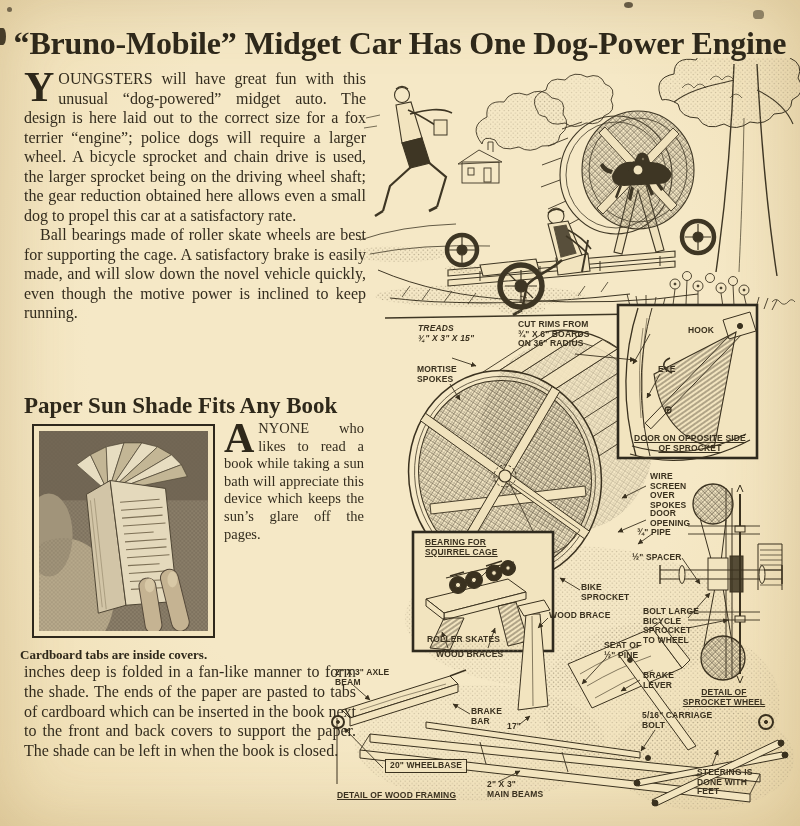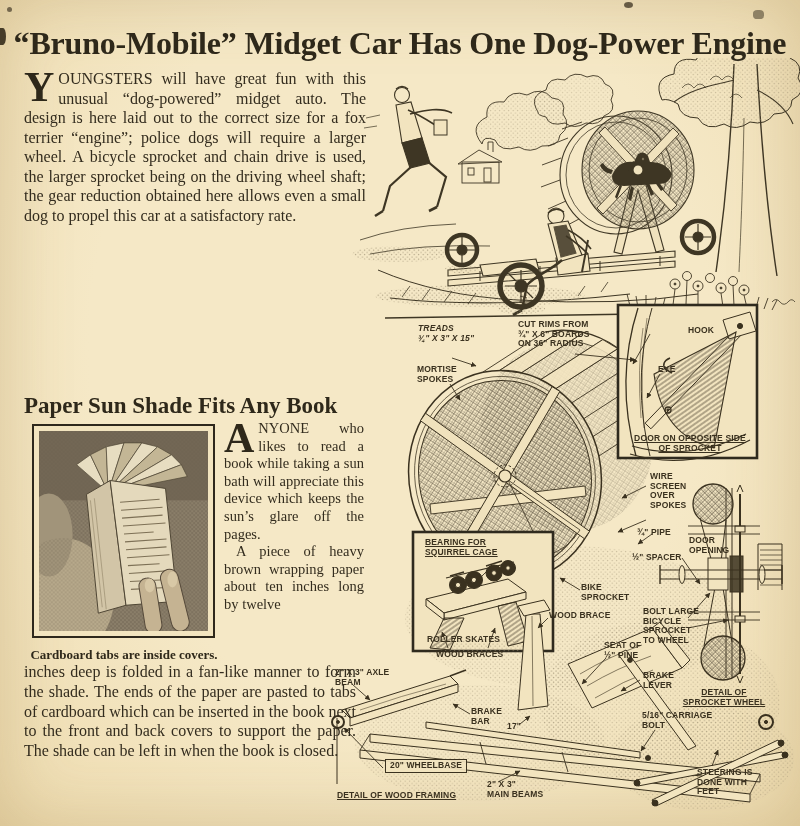--- a/index.html
+++ b/index.html
@@ -31,21 +31,21 @@
   .h2{
     position:absolute;left:24px;top:393px;width:342px;
     font-size:23px;font-weight:bold;color:#2e281a;z-index:4;
   }
   .photo-frame{
     position:absolute;left:32px;top:424px;width:183px;height:214px;
     border:2px solid #2e281c;background:#f2e4bf;padding:5px;box-sizing:border-box;z-index:4;
   }
   .photo-frame svg{display:block;width:100%;height:100%;}
   .caption{
-    position:absolute;left:20px;top:647px;width:208px;text-align:center;
+    position:absolute;left:20px;top:647px;width:208px;
     font-size:13px;font-weight:bold;color:#2e281a;z-index:4;
   }
   .narrowcol{left:224px;top:420px;width:140px;font-size:14.5px;line-height:17.6px;}
   .narrowcol p.indented{text-indent:12px;}
   .widepara{left:24px;top:662px;width:332px;font-size:16px;line-height:19.8px;}
   .artsvg{position:absolute;left:330px;top:58px;width:470px;height:768px;z-index:3;pointer-events:none;}
   .dl{
     position:absolute;z-index:6;
     font-family:"Liberation Sans", sans-serif;
     font-size:8.5px;line-height:9.6px;font-weight:bold;
@@ -62,20 +62,21 @@
 
 <div class="smudge" style="left:0;top:28px;width:6px;height:17px;border-radius:0 60% 60% 0;"></div>
 <div class="smudge" style="left:7px;top:7px;width:5px;height:5px;border-radius:50%;opacity:.7;"></div>
 <div class="smudge" style="left:624px;top:2px;width:9px;height:6px;border-radius:50%;opacity:.8;"></div>
 <div class="smudge" style="left:753px;top:10px;width:11px;height:9px;border-radius:40%;opacity:.55;"></div>
 
 <div class="title">“Bruno-Mobile” Midget Car Has One Dog-Power Engine</div>
 
 <div class="textblock maincol">
   <p><span class="dropcap">Y</span><span>OUNGSTERS will have great fun with this unusual “dog-powered” midget auto. The design is here laid out to the correct size for a fox terrier “engine”; police dogs will require a larger wheel. A bicycle sprocket and chain drive is used, the larger sprocket being on the driving wheel shaft; the gear reduction obtained here allows even a small dog to propel this car at a satisfactory rate.</span></p>
+  <p class="indented">Ball bearings made of roller skate wheels are best for supporting the cage. A satisfactory brake is easily made, and will slow down the novel vehicle quickly, even though the motive power is inclined to keep running.</p>
 </div>
 
 <div class="h2">Paper Sun Shade Fits Any Book</div>
 
 <div class="photo-frame">
   <svg viewBox="0 0 171 202" preserveAspectRatio="none">
     <defs>
       <pattern id="pdots" width="4" height="4" patternUnits="userSpaceOnUse">
         <circle cx="1" cy="1" r="0.7" fill="#4c4233"></circle>
           <circle cx="3" cy="3" r="0.7" fill="#4c4233"></circle>
@@ -110,21 +111,20 @@
       <ellipse cx="112" cy="156" rx="5" ry="7" fill="#d8c8a6" stroke="none"></ellipse>
       <ellipse cx="135" cy="150" rx="5" ry="8" fill="#d8c8a6" stroke="none"></ellipse>
     </g>
   </svg>
 </div>
 
 <div class="caption">Cardboard tabs are inside covers.</div>
 
 <div class="textblock narrowcol">
   <p><span class="dropcap">A</span><span>NYONE who likes to read a book while taking a sun bath will appreciate this device which keeps the sun’s glare off the pages.</span></p>
-  <p class="indented">A piece of heavy brown wrapping paper about ten inches long by twelve</p>
 </div>
 
 <div class="textblock widepara">
   <p>inches deep is folded in a fan-like manner to form the shade. The ends of the paper are pasted to tabs of cardboard which can be inserted in the book next to the front and back covers to support the paper. The shade can be left in when the book is closed.</p>
 </div>
 
 <svg class="artsvg" viewBox="0 0 470 768">
   <defs>
     <pattern id="mesh" width="5" height="5" patternUnits="userSpaceOnUse" patternTransform="rotate(45)">
       <path d="M0,0H5 M0,2.5H5" stroke="#5c5340" stroke-width=".55" fill="none"></path>
@@ -423,21 +423,21 @@
 ¾" X 6" BOARDS
 ON 36" RADIUS</span>
 <span class="dl" style="left:648px;top:326px;padding-left:40px;">HOOK</span>
 <span class="dl" style="left:658px;top:365px;">EYE</span>
 <span class="dl ctr u" style="left:627px;top:434px;width:126px;">DOOR ON OPPOSITE SIDE
 OF SPROCKET</span>
 <span class="dl" style="left:650px;top:472px;">WIRE
 SCREEN
 OVER
 SPOKES</span>
-<span class="dl" style="left:650px;top:536px;margin-left:39px;">DOOR
+<span class="dl" style="left:650px;top:509px;">DOOR
 OPENING</span>
 <span class="dl" style="left:637px;top:528px;">¾" PIPE</span>
 <span class="dl" style="left:632px;top:553px;">½" SPACER</span>
 <span class="dl u" style="left:425px;top:538px;">BEARING FOR
 SQUIRREL CAGE</span>
 <span class="dl" style="left:427px;top:587px;margin-top:48px;">ROLLER SKATES</span>
 <span class="dl" style="left:436px;top:650px;">WOOD BRACES</span>
 <span class="dl" style="left:549px;top:611px;">WOOD BRACE</span>
 <span class="dl" style="left:581px;top:583px;">BIKE
 SPROCKET</span>

